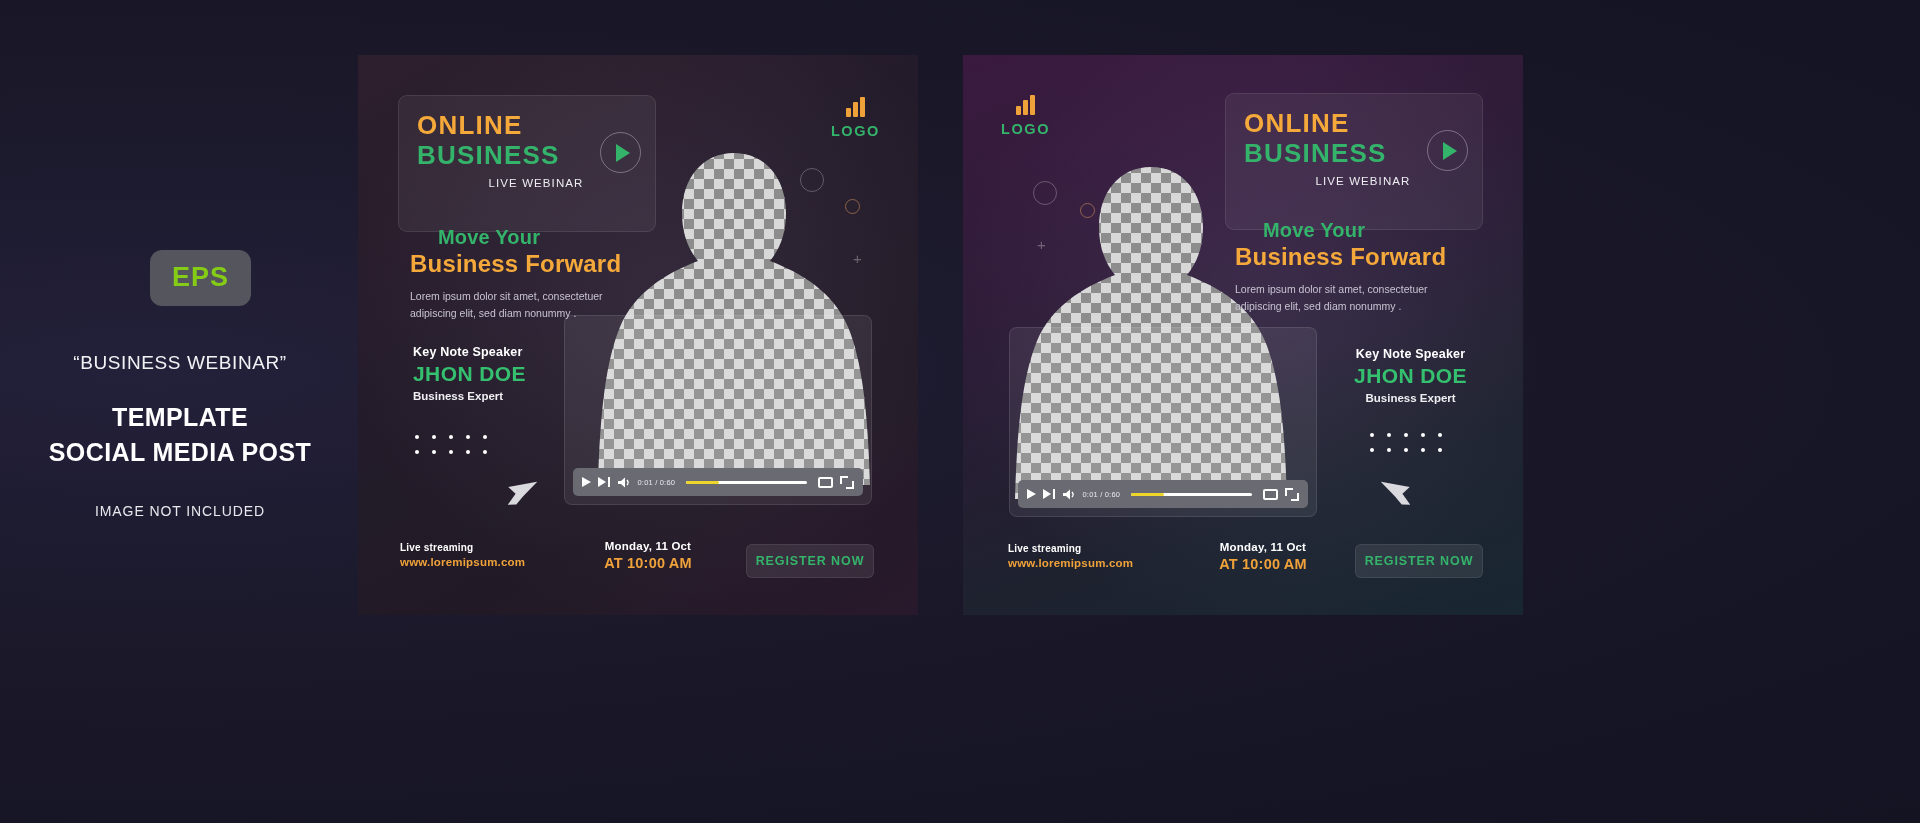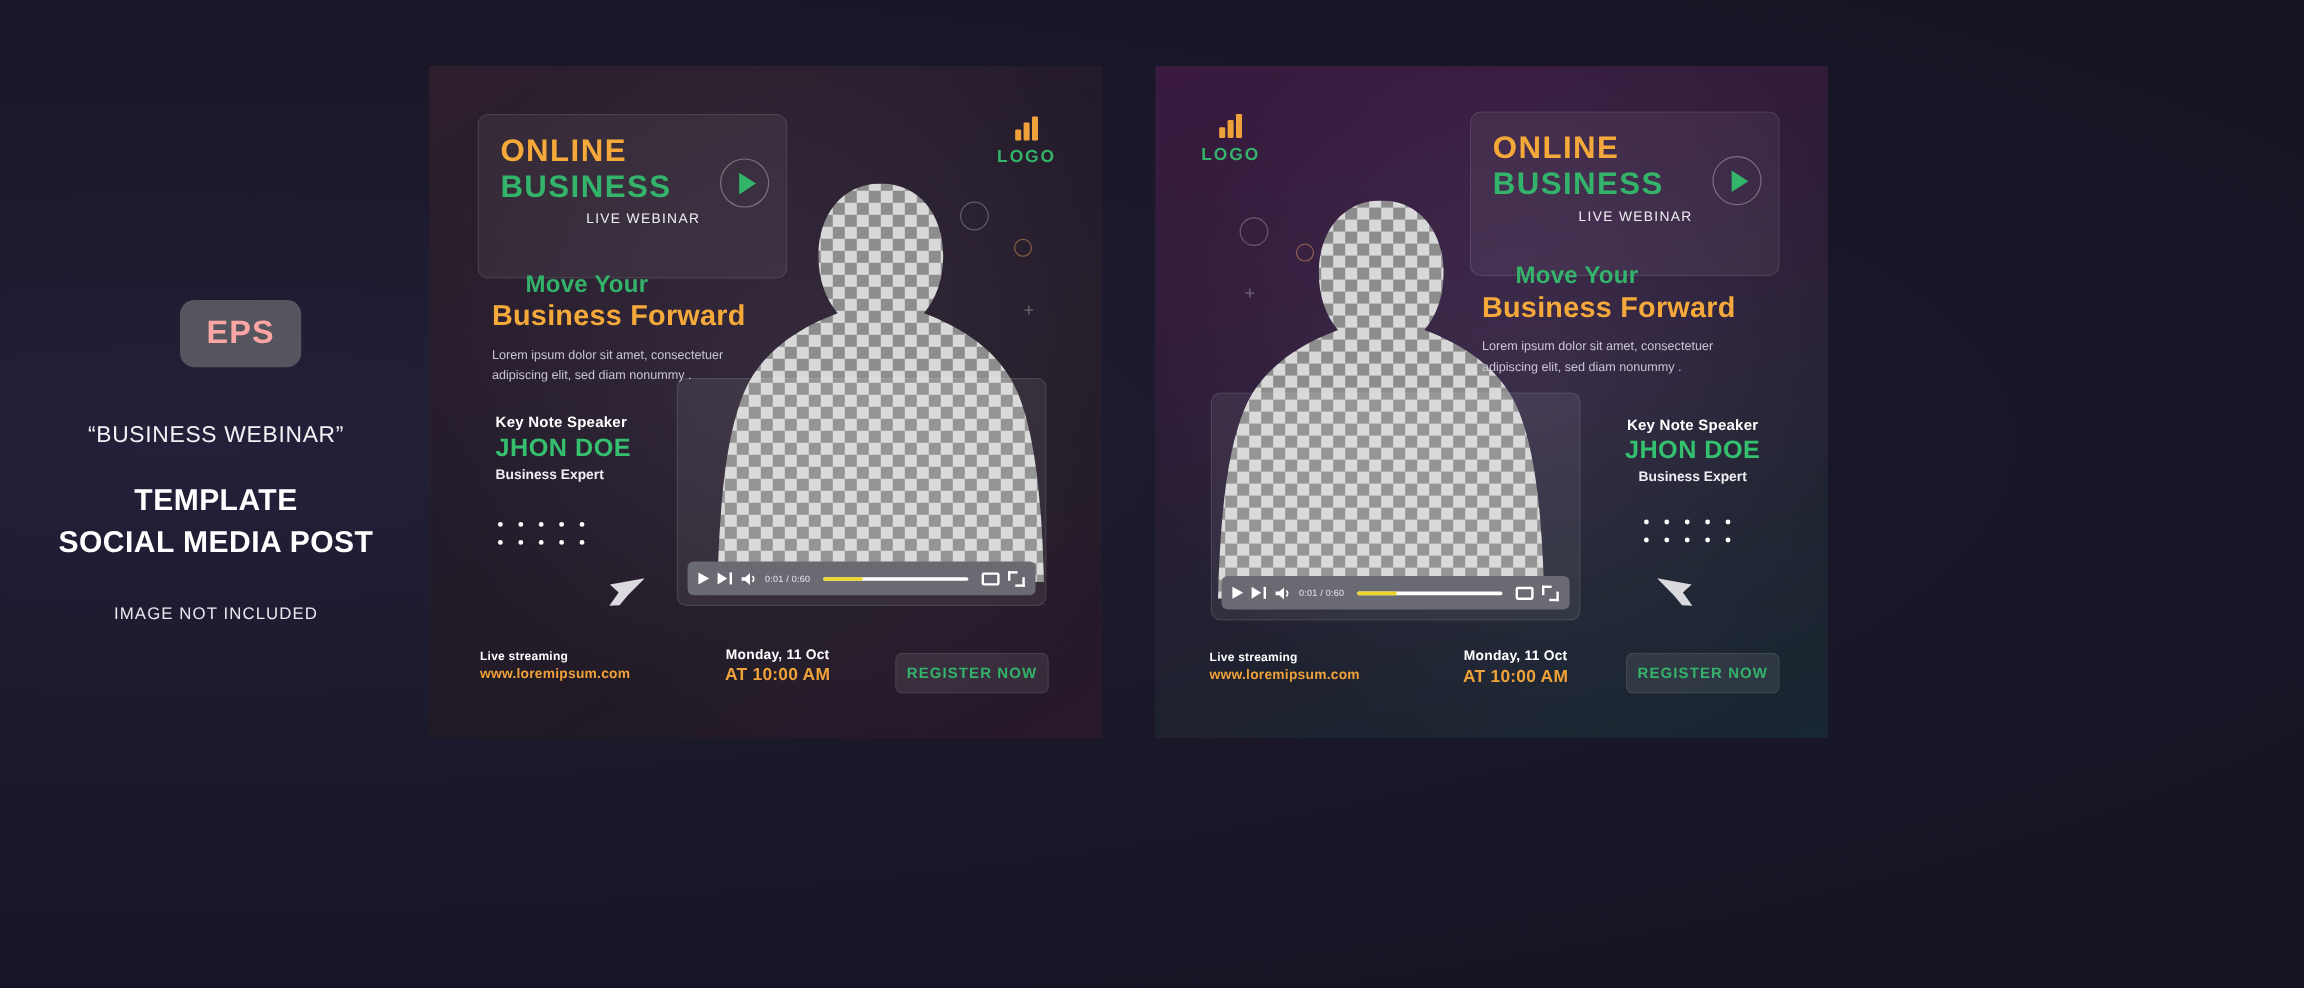--- a/index.html
+++ b/index.html
@@ -19,21 +19,21 @@
   .left-col {
     position: absolute;
     left: 30px; top: 250px;
     width: 300px;
     text-align: center;
     color: #ffffff;
   }
   .eps-badge {
     display: inline-block;
     background: #55555e;
-    color: #fca5a5;
+    color: #84cc16;
     font-size: 27px;
     font-weight: bold;
     letter-spacing: 1px;
     padding: 12px 22px 13px;
     border-radius: 12px;
     margin-left: 41px;
   }
   .quote-line {
     margin-top: 46px;
     font-size: 19px;

